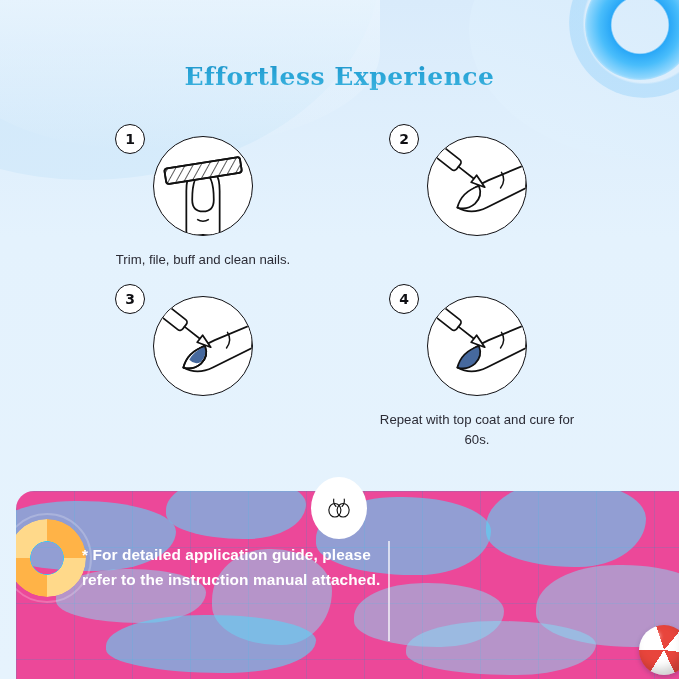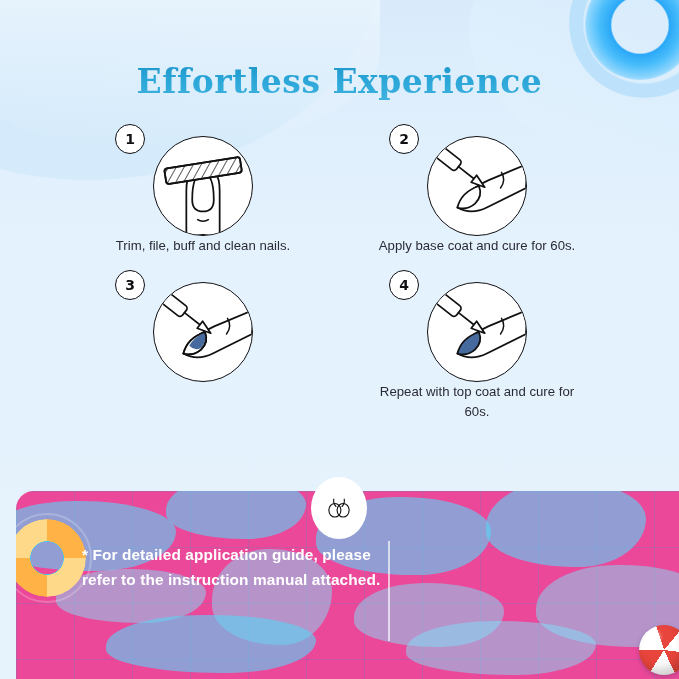--- a/index.html
+++ b/index.html
@@ -51,21 +51,21 @@
   .ring-deco2 {
     position:absolute; right:-40px; top:-52px;
     width:150px; height:150px; border-radius:50%;
     background:radial-gradient(circle at 50% 50%, rgba(255,255,255,0) 0 56%, rgba(150,210,250,.45) 58% 70%, rgba(150,210,250,0) 72%);
   }
 
   
   .title-wrap { position:absolute; top:62px; left:0; width:679px; text-align:center; }
   .title {
     font-family:"DejaVu Serif", serif;
-    font-size:33px;
+    font-size:25px;
     font-weight:700;
     letter-spacing:.5px;
     background:linear-gradient(180deg,#1f94c9 0%,#2aa6d8 45%,#3fb3de 100%);
     -webkit-background-clip:text; background-clip:text;
     color:transparent;
     -webkit-text-fill-color:transparent;
   }
 
   
   .steps {
@@ -86,20 +86,21 @@
     z-index:3;
   }
   .step-circle {
     margin-top:12px;
     width:100px; height:100px; border-radius:50%;
     background:#ffffff; border:1.7px solid #101014;
     overflow:hidden; position:relative;
   }
   .step-circle svg { display:block; width:100%; height:100%; }
   .step-caption {
+    margin-top:14px;
     width:215px; text-align:center;
     font-size:13.2px; line-height:1.52;
     color:#2b2b35;
   }
 
   
   .banner {
     position:absolute; left:16px; bottom:0;
     width:679px; height:188px;
     border-radius:18px 18px 0 0;
@@ -250,21 +251,20 @@
           <path d="M30 72 Q34 56 52 50 Q56 60 48 68 Q40 75 30 72 Z" fill="#fff"></path>
 
           <g transform="rotate(38 25 30)">
             <rect x="4" y="20" width="26" height="13" rx="3.5" fill="#fff"></rect>
             <line x1="30" y1="26.5" x2="50" y2="26.5" stroke-width="1.7"></line>
             <path d="M50 22 L64 26.5 L50 31 Z" fill="#fff"></path>
           </g>
         </g>
       </svg>
     </div>
-    <div class="step-caption">Apply base coat and cure for 60s.</div>
   </div>
 
   <div class="step">
     <div class="step-badge">3</div>
     <div class="step-circle">
       <svg viewBox="0 0 100 100">
         <defs>
             <clipPath id="c3">
               <circle cx="50" cy="50" r="50"></circle>
             </clipPath>

